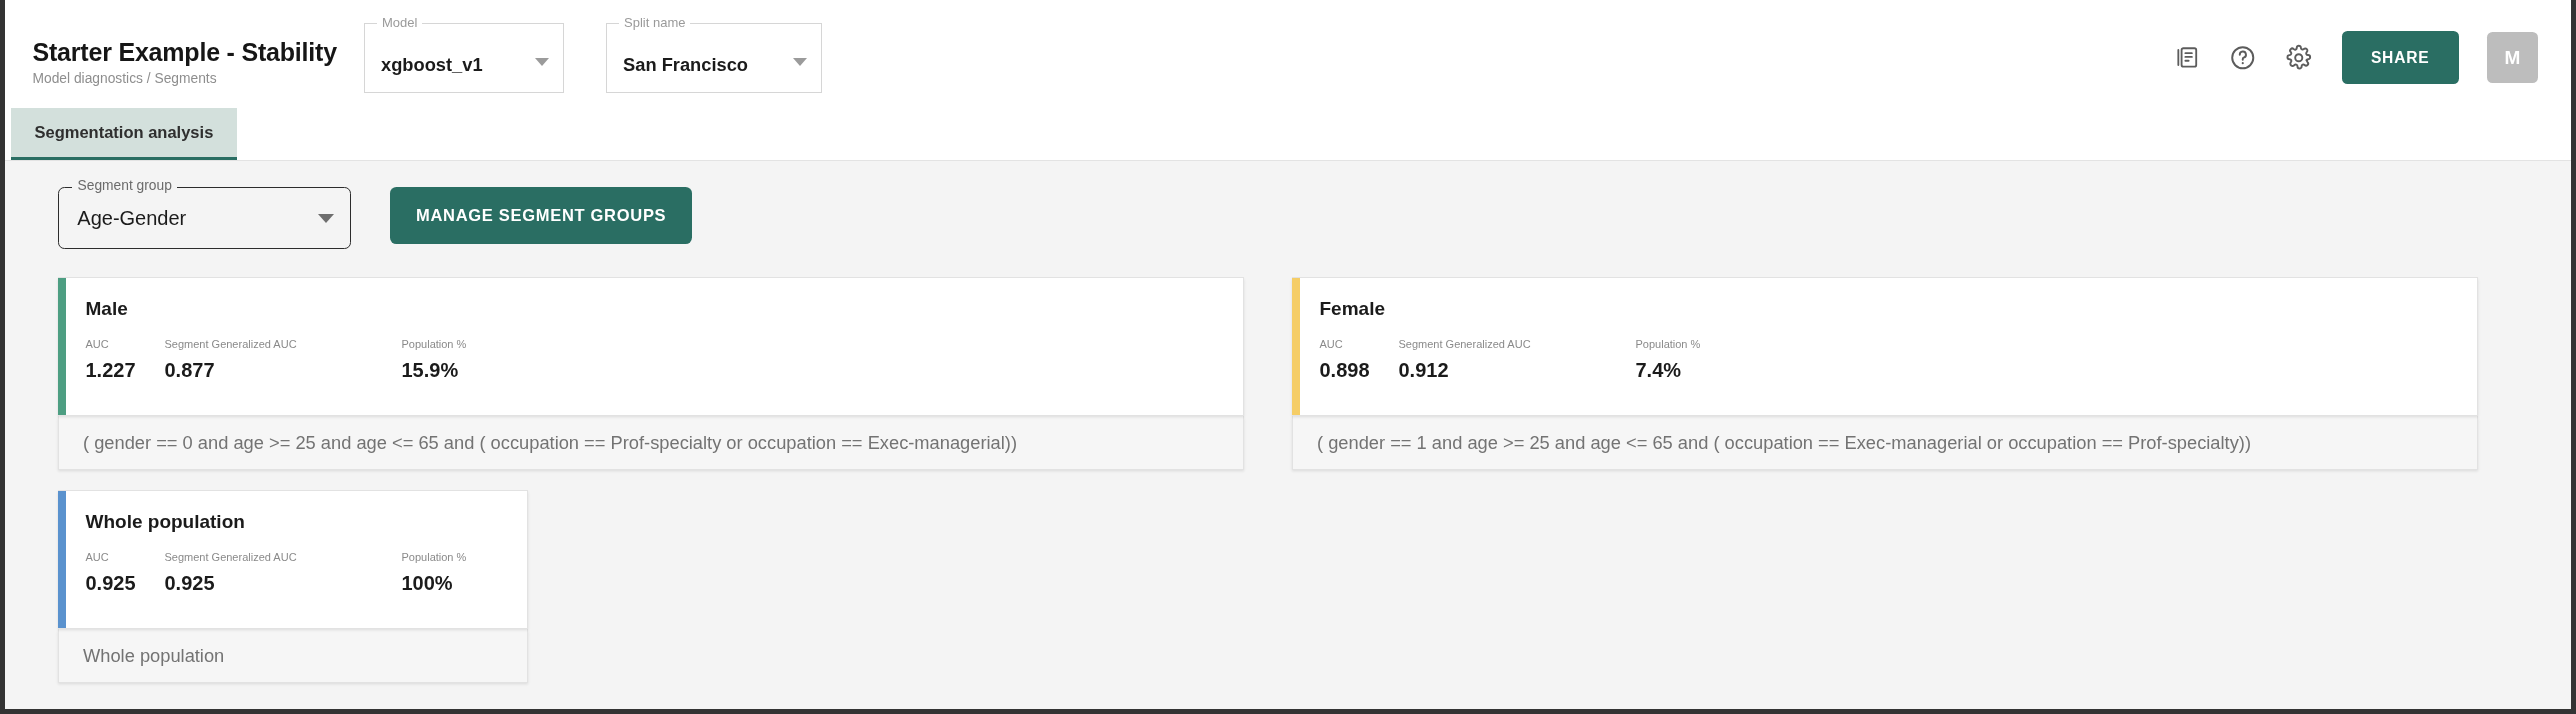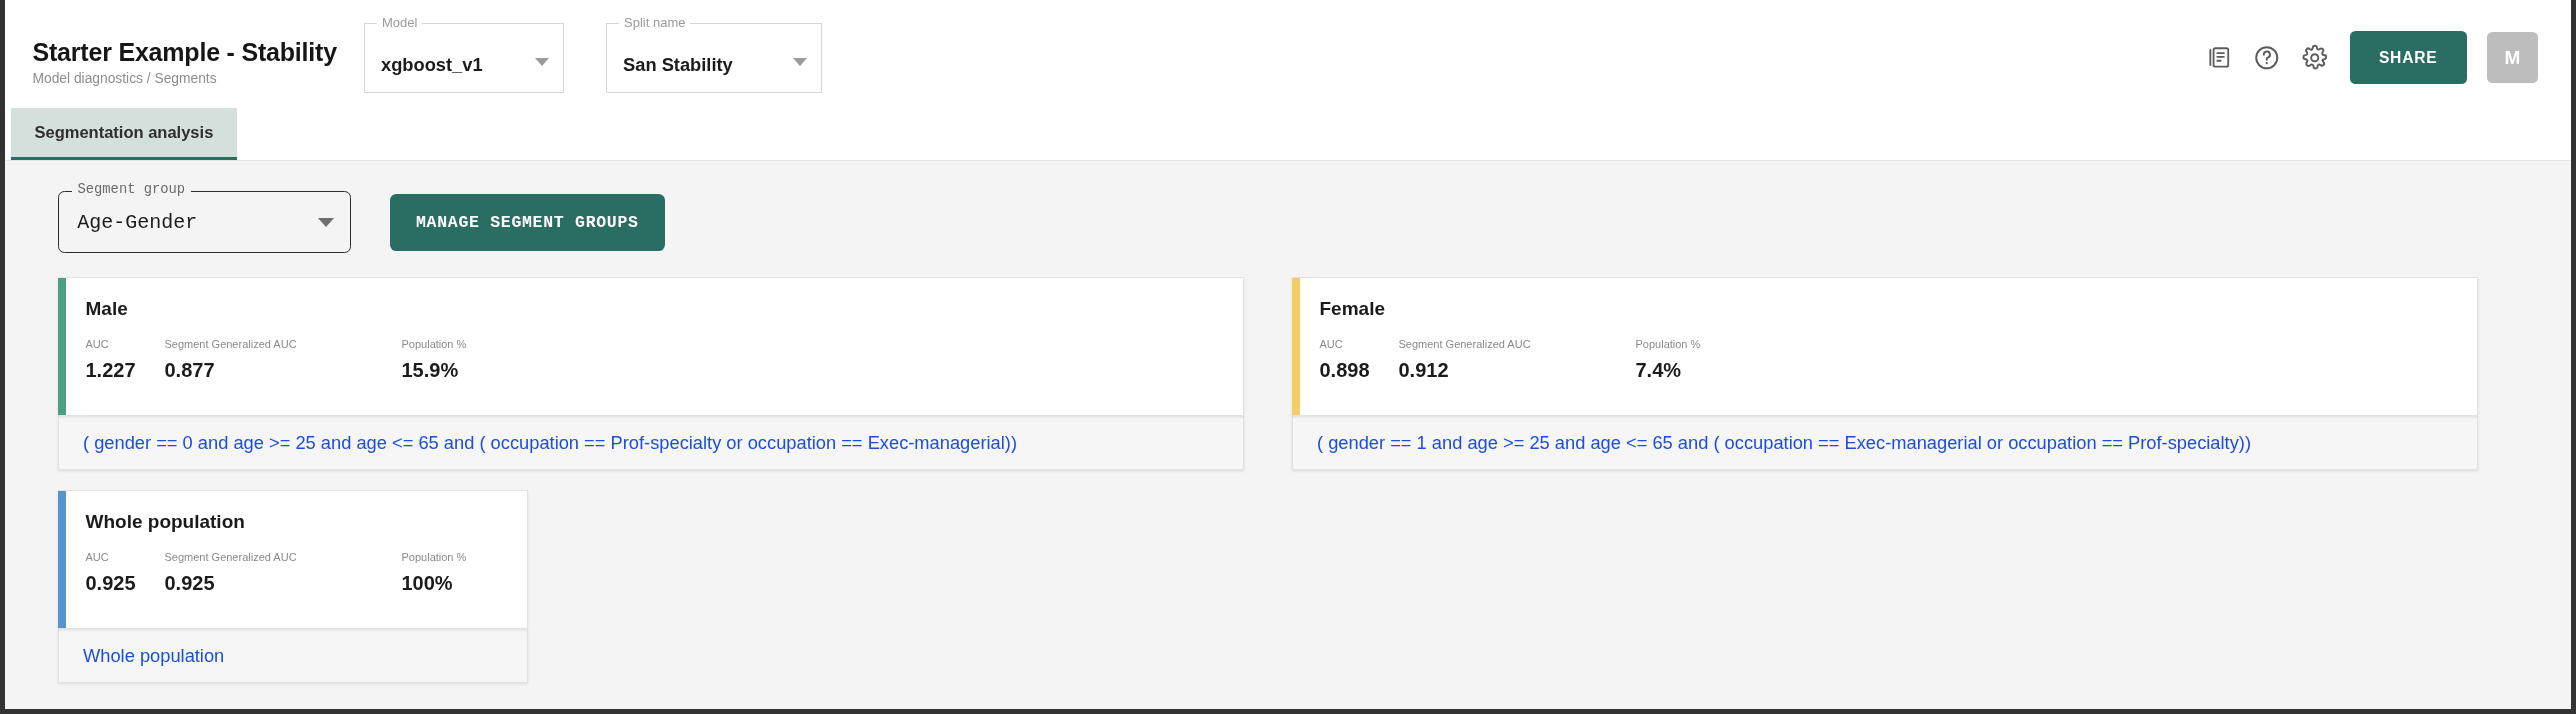--- a/index.html
+++ b/index.html
@@ -98,21 +98,21 @@
     border-left: 7.3px solid transparent;
     border-right: 7.3px solid transparent;
     border-top: 8.3px solid #9b9b9b;
   }
 
   .hdr-spacer { flex: 1 1 auto; }
 
   .hdr-actions {
     display: flex;
     align-items: center;
-    gap: 15px;
+    gap: 23px;
     padding-bottom: 24px;
   }
   .icon-btn {
     width: 33px; height: 33px;
     display: flex; align-items: center; justify-content: center;
     color: #5c5c5c;
     cursor: pointer;
   }
   .icon-btn svg { display: block; }
 
@@ -176,25 +176,24 @@
 
   
   .content {
     background: #f4f4f4;
     padding: 26px 0 0 0;
     height: calc(714px - 108px - 53px - 5.5px);
   }
 
   .controls {
     display: flex;
-    align-items: center;
+    align-items: flex-start;
     gap: 39px;
     padding: 0 40px 0 53px;
     height: 70px;
-    font-family: Liberation Mono, monospace;
   }
   .sfield {
     position: relative;
     width: 293px;
     height: 62px;
     border: 1.4px solid #2c2c2c;
     border-radius: 6.4px;
     background: #f4f4f4;
     display: flex;
     align-items: center;
@@ -289,21 +288,21 @@
     line-height: 1.1;
   }
 
   .card-footer {
     background: #f6f6f6;
     border: 0.9px solid #e2e2e2;
     border-top: none;
     box-shadow: 0 1.8px 2.8px rgba(0,0,0,0.10);
     padding: 15.6px 24px;
     font-size: 18.3px;
-    color: #1d4ed8;
+    color: #737373;
     white-space: nowrap;
     overflow: hidden;
     text-overflow: ellipsis;
   }
 </style>
 </head>
 <body>
 
 <div id="app">
 
@@ -320,21 +319,21 @@
     <div class="hdr-selects">
 
       <div class="ofield model">
         <span class="legend">Model</span>
         <span class="value">xgboost_v1</span>
         <span class="caret"></span>
       </div>
 
       <div class="ofield split">
         <span class="legend">Split name</span>
-        <span class="value">San Stability</span>
+        <span class="value">San Francisco</span>
         <span class="caret"></span>
       </div>
 
     </div>
 
     <div class="hdr-spacer"></div>
 
     <div class="hdr-actions">
 
       <div class="icon-btn">

